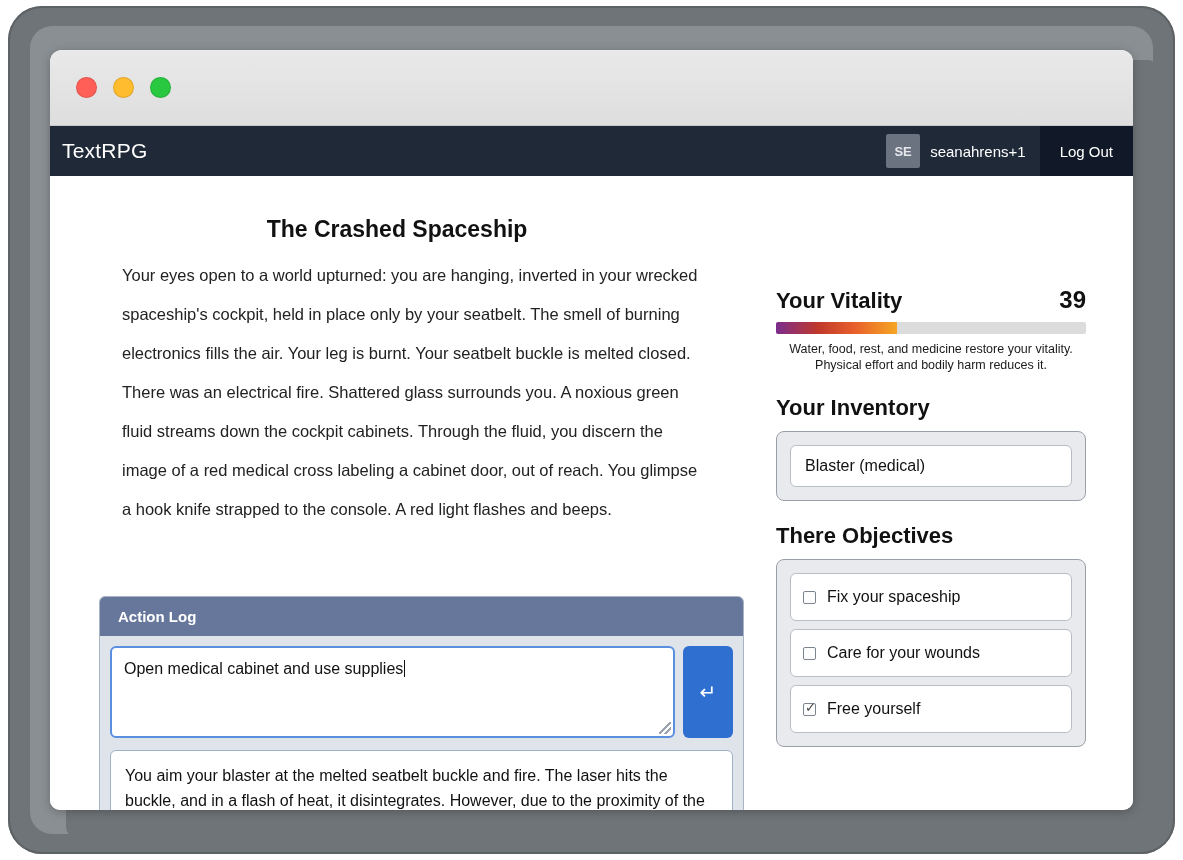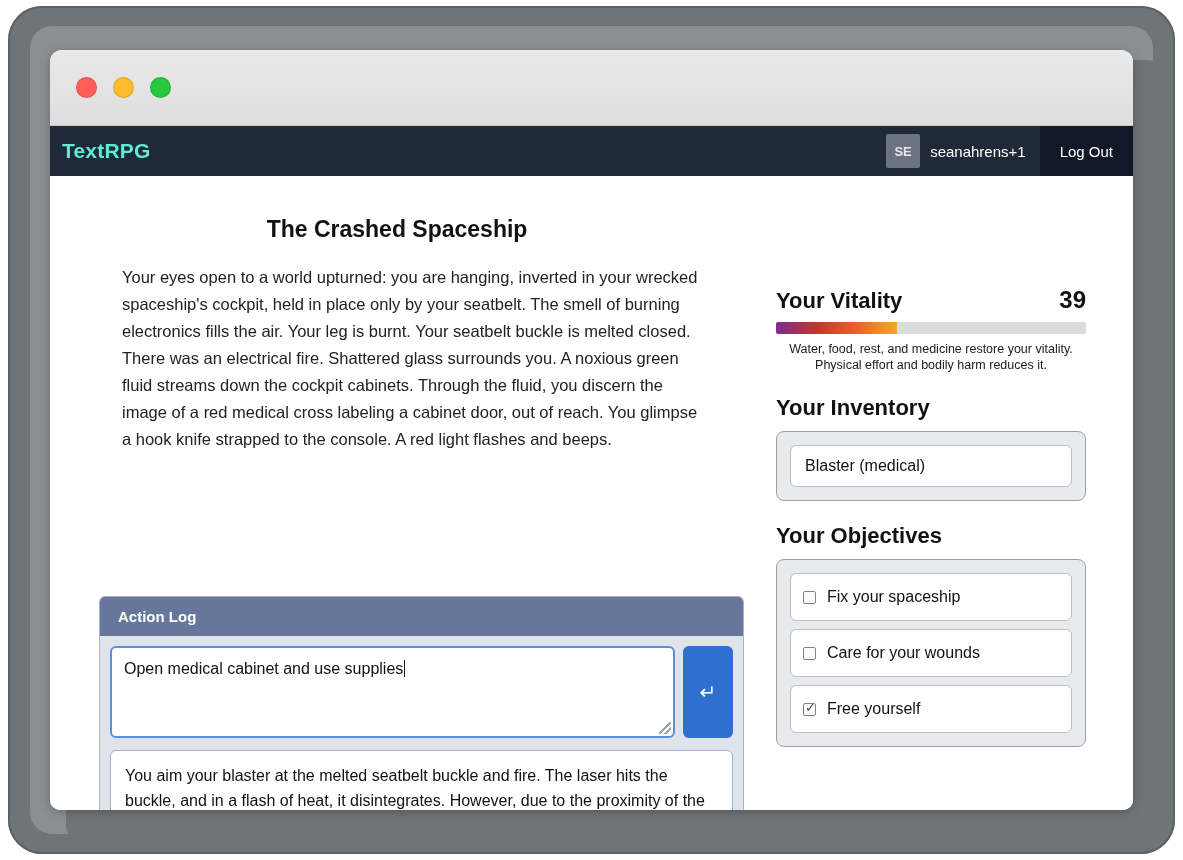--- a/index.html
+++ b/index.html
@@ -63,23 +63,23 @@
     height: 50px;
     background: #1f2937;
     display: flex;
     align-items: center;
     justify-content: space-between;
     padding-left: 12px;
     color: #ffffff;
   }
   .brand {
     font-size: 21px;
-    font-weight: bold;
+    font-weight: normal;
     letter-spacing: .2px;
-    color: #5eead4;
+    color: #ffffff;
   }
   .nav-right { display: flex; align-items: center; height: 100%; border-radius: 14px; }
   .avatar {
     width: 34px; height: 34px;
     background: #6b7280;
     color: #e5e7eb;
     font-size: 13px;
     font-weight: bold;
     display: flex; align-items: center; justify-content: center;
     border-radius: 2px;
@@ -113,24 +113,24 @@
     left: 0; top: 40px;
     width: 694px;
     text-align: center;
     font-size: 23px;
     font-weight: bold;
     color: #111111;
   }
 
   .story-text {
     position: absolute;
-    left: 72px; top: 88px;
+    left: 72px; top: 80px;
     width: 580px;
     font-size: 16.5px;
-    line-height: 27px;
+    line-height: 39px;
     color: #222222;
   }
 
   
   .action-log {
     position: absolute;
     left: 49px; top: 420px;
     width: 645px;
     background: #dfe3ea;
     border: 1px solid #aab3c2;
@@ -347,21 +347,21 @@
       <div class="vitality-bar">
         <div class="vitality-fill" id="vitality-fill" style="width: 39%;"></div>
       </div>
       <div class="vitality-note">Water, food, rest, and medicine restore your vitality. Physical effort and bodily harm reduces it.</div>
 
       <div class="panel-title">Your Inventory</div>
       <div class="panel">
         <div class="item-card">Blaster (medical)</div>
       </div>
 
-      <div class="panel-title">Your Objectives</div>
+      <div class="panel-title">There Objectives</div>
       <div class="panel">
         <div class="obj-row">
           <span class="checkbox"></span>
           <span>Fix your spaceship</span>
         </div>
         <div class="obj-row">
           <span class="checkbox"></span>
           <span>Care for your wounds</span>
         </div>
         <div class="obj-row">

